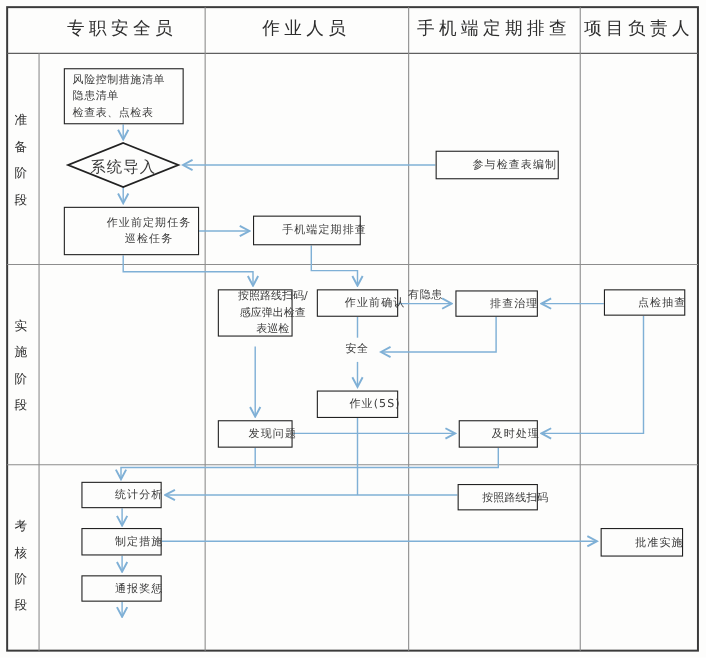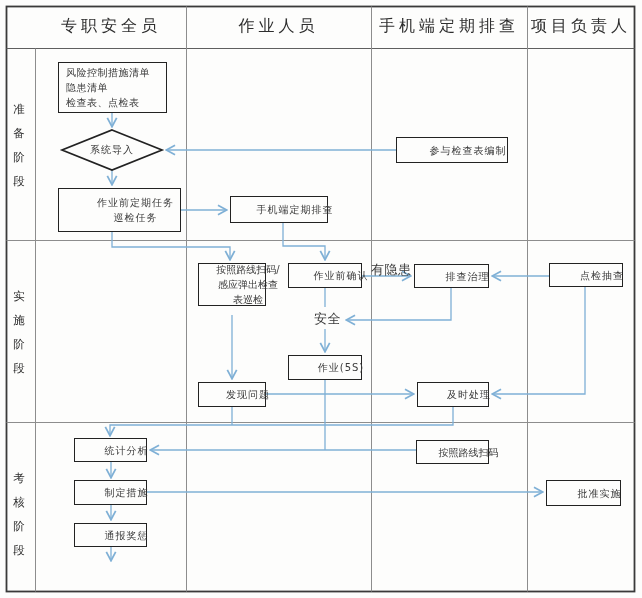--- a/index.html
+++ b/index.html
@@ -32,26 +32,26 @@
     position:absolute;top:14px;height:24px;
     display:flex;align-items:center;justify-content:center;
     font-size:16px;letter-spacing:4px;color:#2e2e2e;
   }
   .phase{
     position:absolute;left:10px;width:18px;
     font-size:11.5px;line-height:24px;letter-spacing:0;
     text-align:center;word-break:break-all;color:#2e2e2e;
   }
   .edge-label{
-    position:absolute;font-size:13px;color:#3a3a3a;
+    position:absolute;font-size:10px;color:#3a3a3a;
     letter-spacing:0.5px;white-space:nowrap;background:transparent;
   }
   .diamond-label{
     position:absolute;left:77px;top:143px;width:70px;
-    font-size:10px;color:#3a3a3a;text-align:center;letter-spacing:1px;
+    font-size:14px;color:#3a3a3a;text-align:center;letter-spacing:1px;
   }
 </style>
 </head>
 <body>
 
 <div id="stage">
 
   <svg id="wires" width="642" height="598" viewBox="0 0 642 598">
     <defs>
       <marker id="arr" viewBox="0 0 8 8" refX="6.5" refY="4" markerWidth="9" markerHeight="9" orient="auto-start-reverse">

